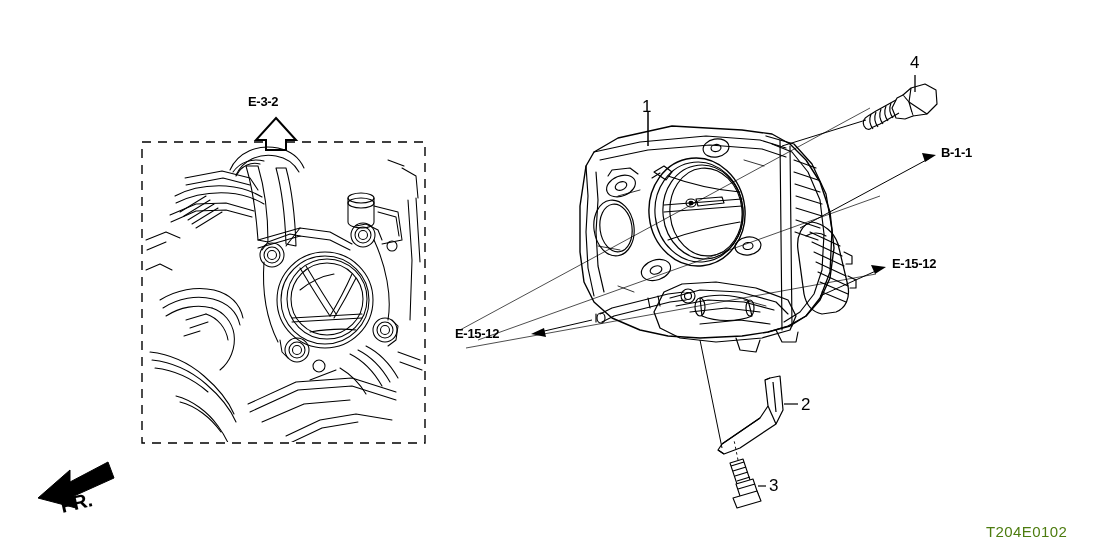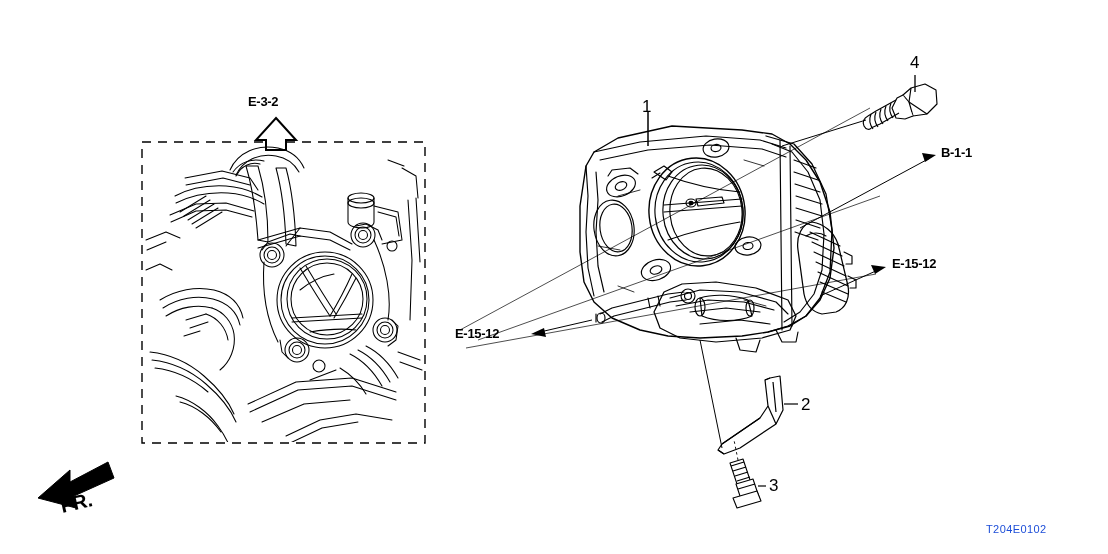--- a/index.html
+++ b/index.html
@@ -35,22 +35,22 @@
     font-weight: bold;
     font-size: 13px;
     letter-spacing: -0.3px;
   }
   .lbl-num {
     font-weight: normal;
     font-size: 17px;
   }
   .lbl-code {
     font-weight: normal;
-    font-size: 11px;
-    color: #1d4ed8;
+    font-size: 15px;
+    color: #4d7c0f;
     letter-spacing: 0.4px;
   }
   .lbl-fr {
     font-weight: bold;
     font-size: 20px;
     transform: rotate(-13deg);
     transform-origin: left bottom;
   }
 </style>
 </head>

